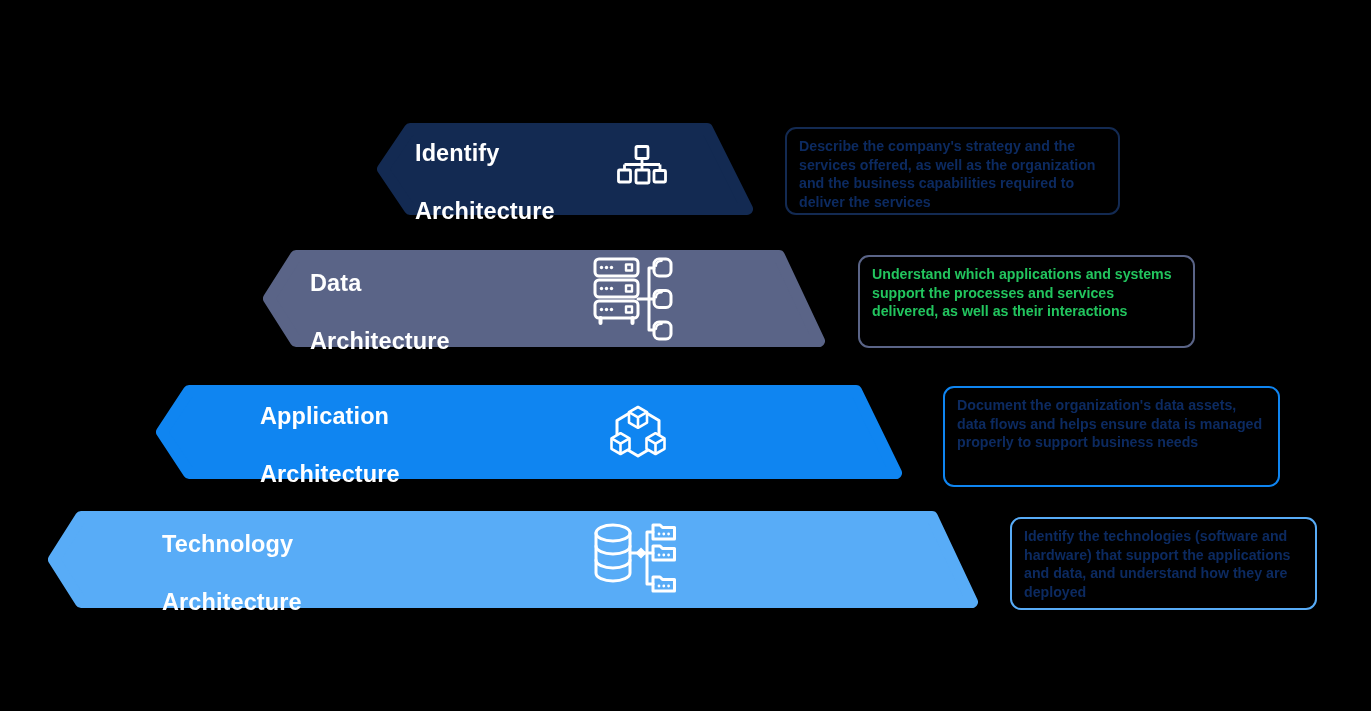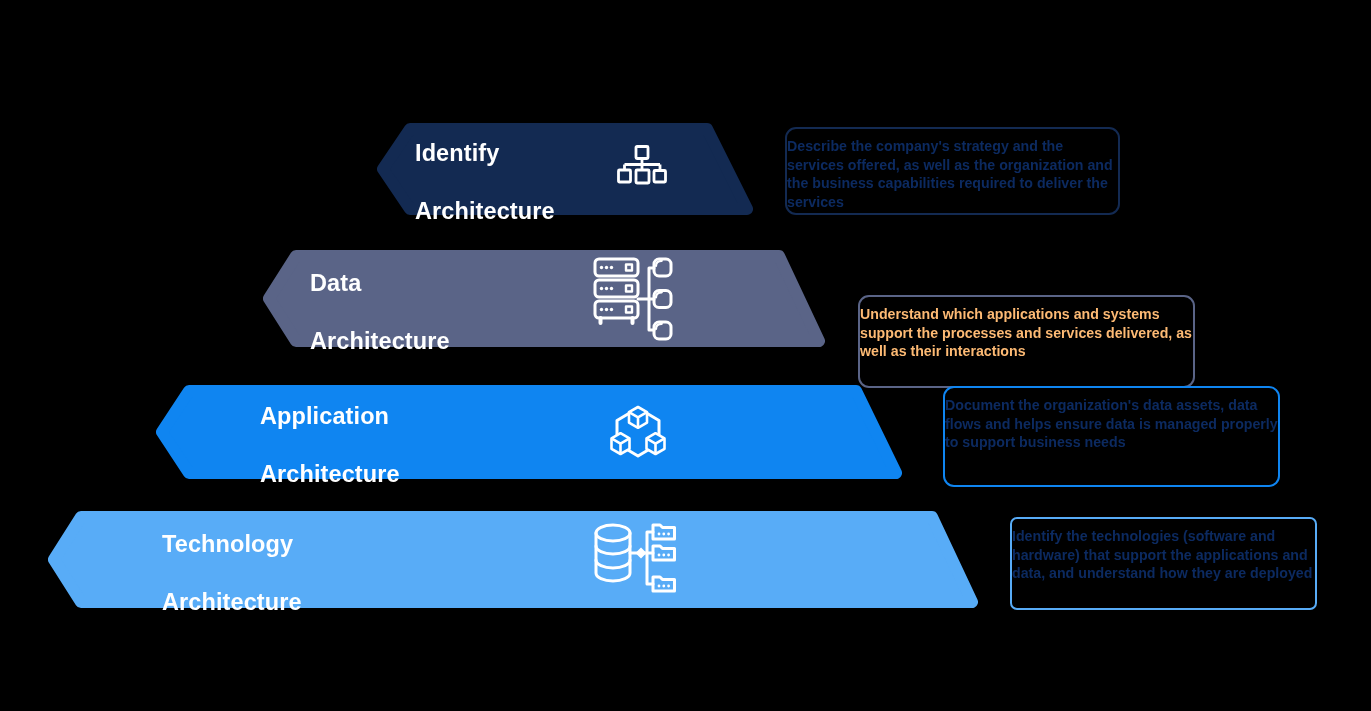--- a/index.html
+++ b/index.html
@@ -11,41 +11,41 @@
   .banner { position:absolute; }
   .banner .shape { position:absolute; left:0; top:0; }
   .banner .title {
     position:absolute; color:#ffffff; font-weight:700;
     font-size:23.5px; line-height:29px; letter-spacing:.1px; white-space:pre-line;
   }
   .banner .icon { position:absolute; }
   .descbox {
     position:absolute; box-sizing:border-box;
     border:2.5px solid #999; border-radius:11px;
-    padding:8px 0;
+    padding:8px 12px;
     font-weight:700; font-size:14.2px; line-height:18.6px;
   }
   
   #banner-business    { left:377px; top:123px; width:376px; height:92px; }
   #banner-business    .title { left:38px;  top:16px; }
   #banner-business    .icon  { left:240px; top:22px; }
   #banner-data        { left:263px; top:250px; width:562px; height:81px; }
   #banner-data        .title { left:47px;  top:19px; }
   #banner-data        .icon  { left:330px; top:7px; }
   #banner-application { left:156px; top:385px; width:746px; height:88px; }
   #banner-application .title { left:104px; top:17px; }
   #banner-application .icon  { left:450px; top:16px; }
   #banner-technology  { left:48px;  top:511px; width:930px; height:93px; }
   #banner-technology  .title { left:114px; top:19px; }
   #banner-technology  .icon  { left:543px; top:11px; }
   
   #box-business    { left:785px;  top:127px; width:335px; height:88px; }
   #box-data        { left:858px;  top:255px; width:337px; height:93px; }
   #box-application { left:943px;  top:386px; width:337px; height:101px; }
-  #box-technology  { left:1010px; top:517px; width:307px; height:93px;border-radius:7px; }
+  #box-technology  { left:1010px; top:517px; width:307px; height:93px; }
 </style>
 </head>
 <body>
 
 <div class="canvas" style="background: rgb(0, 0, 0);">
 
   <div class="banner" id="banner-business">
     <svg class="shape" width="376" height="92" viewBox="0 0 376 92">
       <path d="M6 46 L33 6 L330 6 L370 86 L33 86 Z" stroke-width="12" stroke-linejoin="round" style="fill: rgb(19, 42, 82); stroke: rgb(19, 42, 82);"></path>
     </svg>
@@ -92,21 +92,21 @@
           <circle cx="18.5" cy="10.5" r="1.7"></circle>
         <circle cx="8.5" cy="31.5" r="1.7"></circle>
           <circle cx="13.5" cy="31.5" r="1.7"></circle>
           <circle cx="18.5" cy="31.5" r="1.7"></circle>
         <circle cx="8.5" cy="52.5" r="1.7"></circle>
           <circle cx="13.5" cy="52.5" r="1.7"></circle>
           <circle cx="18.5" cy="52.5" r="1.7"></circle>
       </g>
     </svg>
   </div>
-  <div class="descbox" id="box-data" style="border-color: rgb(90, 100, 135); color: #fdba74; margin-top: 40px;">
+  <div class="descbox" id="box-data" style="border-color: rgb(90, 100, 135); color: #22c55e;">
     <div>Understand which applications and systems support the processes and services delivered, as well as their interactions</div>
   </div>
 
   <div class="banner" id="banner-application">
     <svg class="shape" width="746" height="94" viewBox="0 0 746 94">
       <path d="M6 47 L33 6 L700 6 L740 88 L33 88 Z" stroke-width="12" stroke-linejoin="round" style="fill: rgb(15, 133, 241); stroke: rgb(15, 133, 241);"></path>
     </svg>
     <div class="title"><span>Application</span><br>
       <span>Architecture</span></div>
     <svg class="icon" width="64" height="62" viewBox="0 0 64 62">

